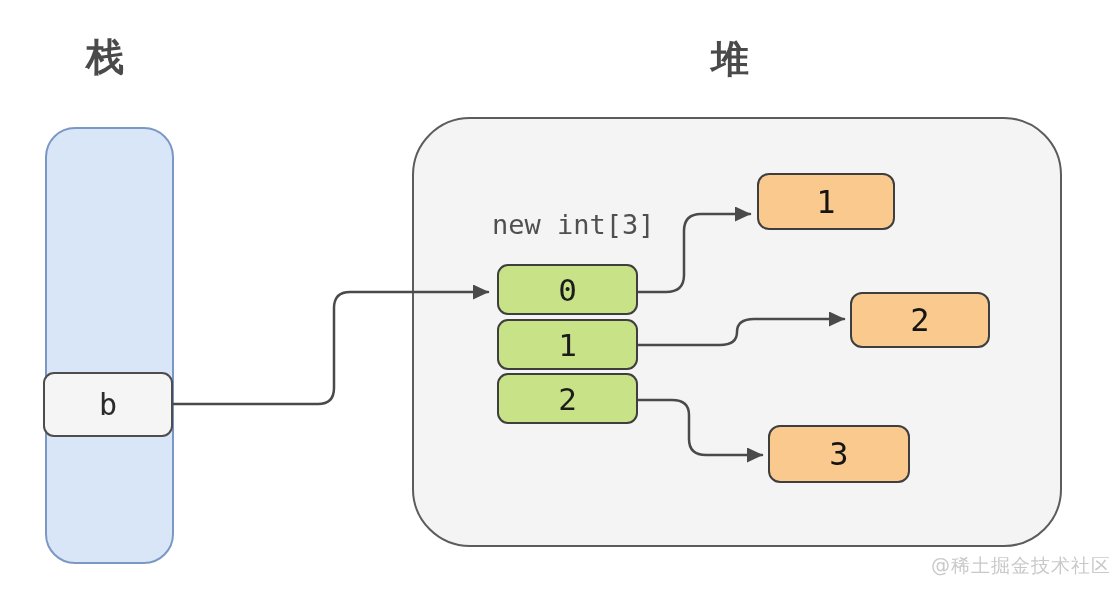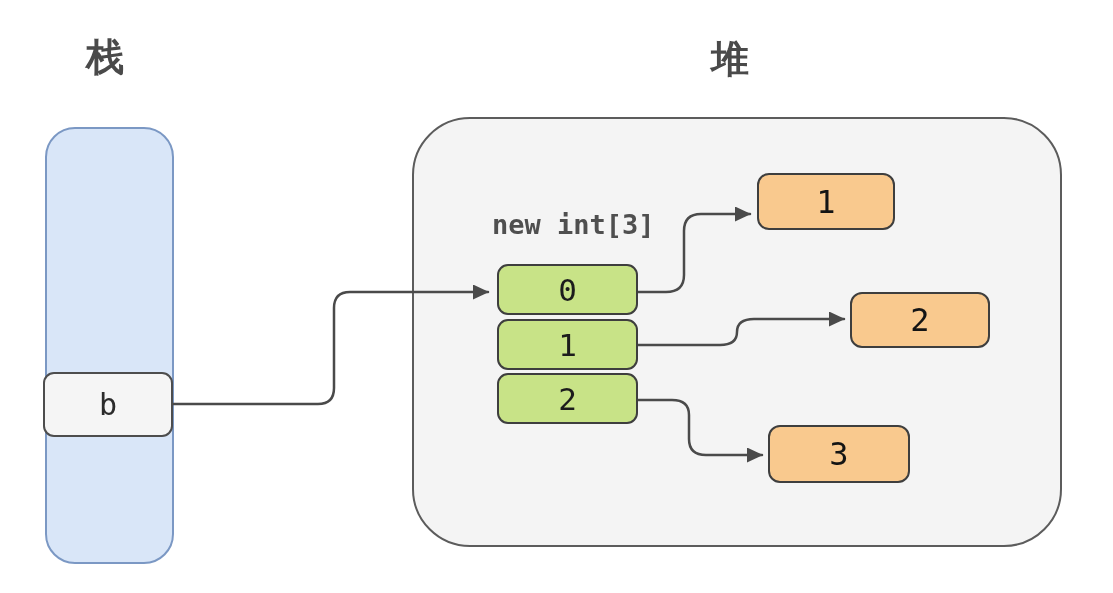--- a/index.html
+++ b/index.html
@@ -54,21 +54,21 @@
     border-radius: 58px;
     box-sizing: border-box;
   }
 
   #array-label {
     position: absolute;
     left: 492px; top: 209px;
     width: 160px;
     text-align: center;
     font-family: "DejaVu Sans Mono", "Liberation Mono", monospace;
-    font-weight: bold;
+    font-weight: normal;
     font-size: 27px;
     color: #4f4f4f;
     white-space: nowrap;
   }
 
   .array-cell {
     position: absolute;
     left: 497px;
     width: 141px; height: 51px;
     background: #c8e387;
@@ -165,14 +165,15 @@
   <div id="value-box-1" class="value-box">
     <span>1</span>
   </div>
   <div id="value-box-2" class="value-box">
     <span>2</span>
   </div>
   <div id="value-box-3" class="value-box">
     <span>3</span>
   </div>
 
+  <div id="watermark">@稀土掘金技术社区</div>
 
 </div>
 
 </body></html>

